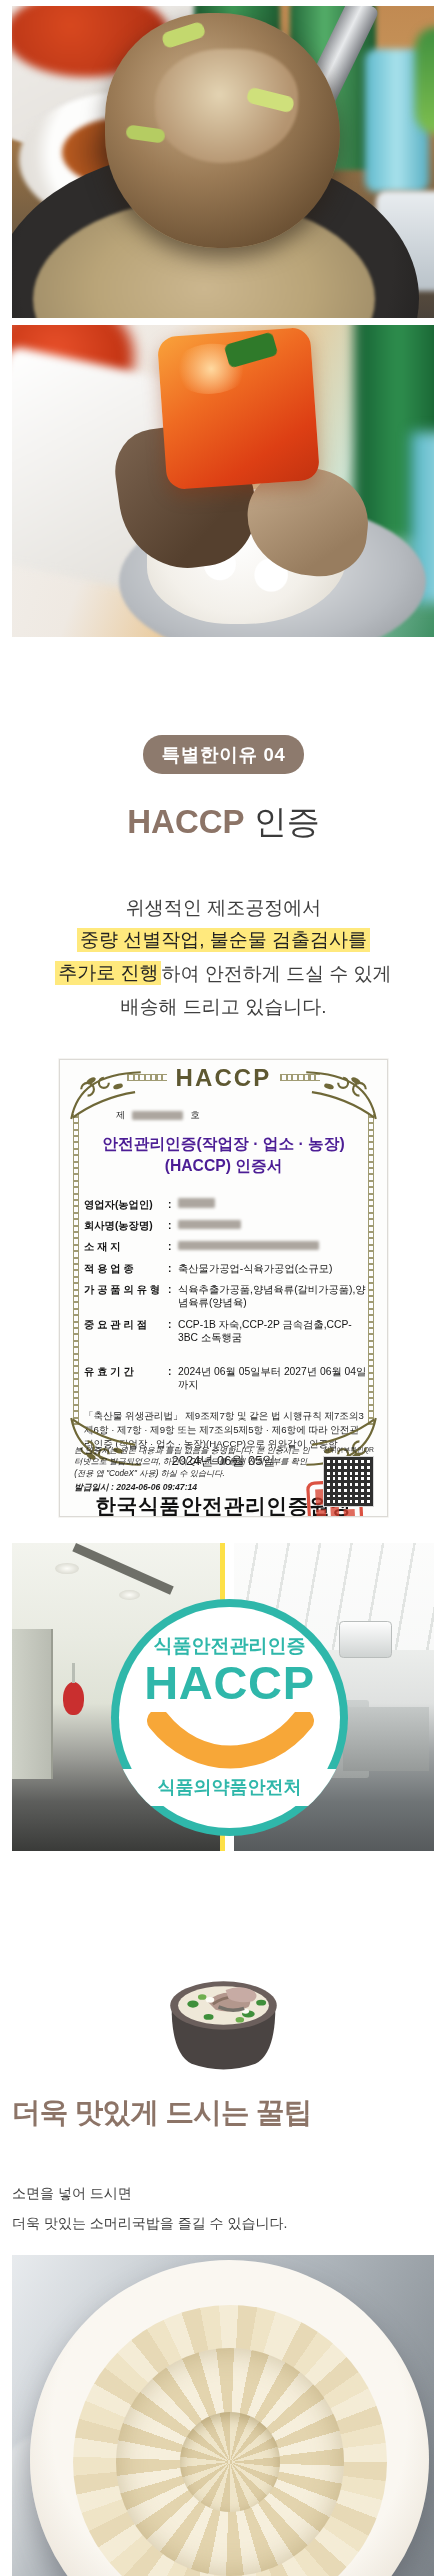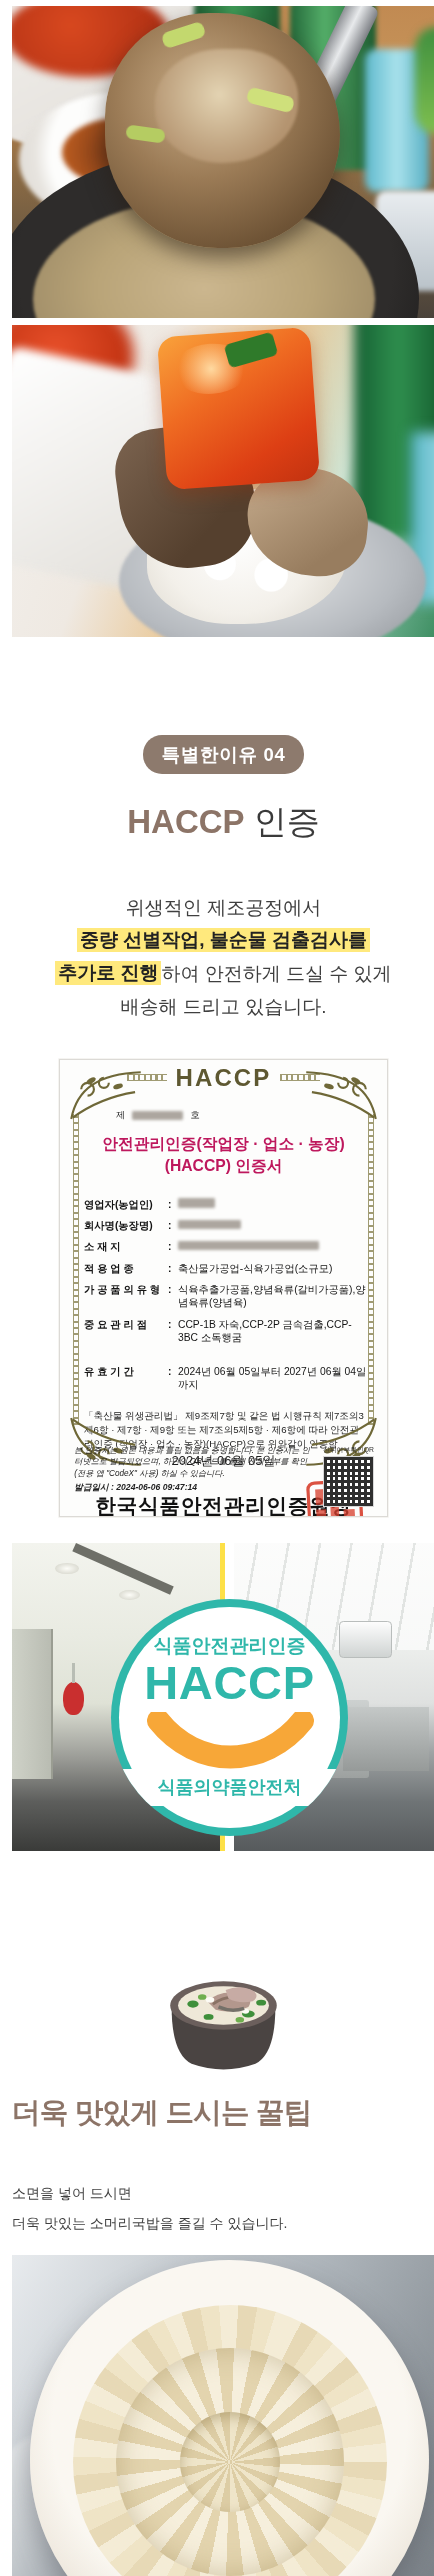--- a/index.html
+++ b/index.html
@@ -49,39 +49,39 @@
   .p2-kimchi:before { content:""; position:absolute; left:13px; top:10px; width:78px; height:50px; border-radius:50%; background:radial-gradient(circle,#ffd9a0 0%,rgba(255,217,160,0) 70%); }
   .p2-garnish { left:214px; top:13px; width:50px; height:24px; background:#2f7a2a; border-radius:5.7px; transform:rotate(-16deg); filter:blur(0.7px); }
 
   
   .copy { text-align:center; }
   .reason-badge { display:block; width:161px; height:39px; line-height:39px; margin:98px auto 0; background:#8d7a6d; color:#fff; border-radius:19px; font-size:18.5px; font-weight:bold; letter-spacing:0.7px; }
   .main-title { margin-top:26px; font-size:33px; letter-spacing:0; color:#3a3a3a; }
   .main-title .accent { color:#8c7467; font-weight:bold; }
   .main-title .rest { font-weight:300; }
   .intro { margin-top:46px; font-size:19px; line-height:33px; color:#3f3f3f; }
-  .hl { background:#ffe97d; font-weight:bold; color:#222; padding:1.4px 2.9px; }
+  .hl { background:#ffe97d; font-weight:normal; color:#222; padding:1.4px 2.9px; }
 
   
   .certificate { position:relative; width:329px; height:458px; margin:36px auto 0; background:#fdfdfc; border:0.7px solid #dcdad6; box-shadow:0 0 0 0.7px #f1efec; text-align:center; overflow:hidden; }
   .cert-frame { position:absolute; left:10px; right:10px; top:11.4px; height:358px; }
   .meander-v { position:absolute; top:43px; bottom:4.3px; width:5.7px; background:repeating-linear-gradient(0deg,#8a8352 0 2.1px,#fdfdfc 2.1px 6.4px); border-left:0.7px solid #8a8352; border-right:0.7px solid #8a8352; opacity:.8; }
   .meander-left { left:2.9px; } .meander-right { right:2.9px; }
   .corner { position:absolute; width:78px; height:57px; }
   .corner svg { width:100%; height:100%; }
   .corner.tl { left:-2.9px; top:-5.7px; }
   .corner.tr { right:-2.9px; top:-5.7px; transform:scaleX(-1); }
   .corner.bl { left:-2.9px; bottom:-43px; transform:scaleY(-1); }
   .corner.br { right:-2.9px; bottom:-43px; transform:scale(-1,-1); }
   .cert-header { position:relative; margin-top:4.3px; font-size:24px; font-weight:bold; letter-spacing:2.1px; color:#5e5831; }
   .meander-h { display:inline-block; width:40px; height:6.4px; margin:0 8.6px 4.3px; vertical-align:middle; background:repeating-linear-gradient(90deg,#8a8352 0 2.1px,#fdfdfc 2.1px 5.7px); border-top:0.7px solid #8a8352; border-bottom:0.7px solid #8a8352; opacity:.8; }
   .cert-docno { margin-top:17px; font-size:9.3px; color:#2b2b2b; text-align:left; padding-left:56px; }
   .cert-docno .blur { vertical-align:middle; margin:0 7.1px; }
   .blur { display:inline-block; background:#aca69f; border-radius:1.4px; filter:blur(1.8px); }
-  .cert-title { margin-top:11.4px; font-size:15.7px; font-weight:bold; color:#be185d; line-height:21.4px; letter-spacing:0; }
+  .cert-title { margin-top:11.4px; font-size:15.7px; font-weight:bold; color:#4c1d95; line-height:21.4px; letter-spacing:0; }
   .cert-fields { margin-top:21.4px; text-align:left; padding:0 18.5px 0 24px; }
   .cert-row { display:flex; margin-top:7.8px; font-size:10.3px; color:#141414; line-height:13.5px; }
   .cert-row .lbl { width:84px; font-weight:bold; flex:none; letter-spacing:0; }
   .cert-row .colon { width:10px; flex:none; font-weight:bold; }
   .cert-row .val { flex:1; }
   .cert-row.validity { margin-top:20px; }
   .cert-legal { margin-top:17px; text-align:left; padding:0 20px 0 24px; font-size:9.6px; line-height:14.3px; color:#1d1d1d; }
   .cert-date { font-size:13px; color:#1d1d1d; }
   .cert-issuer-wrap { position:relative; margin-top:14.3px; height:43px; }
   .cert-issuer { font-size:20.7px; font-weight:bold; letter-spacing:0.7px; color:#111; line-height:43px; }

